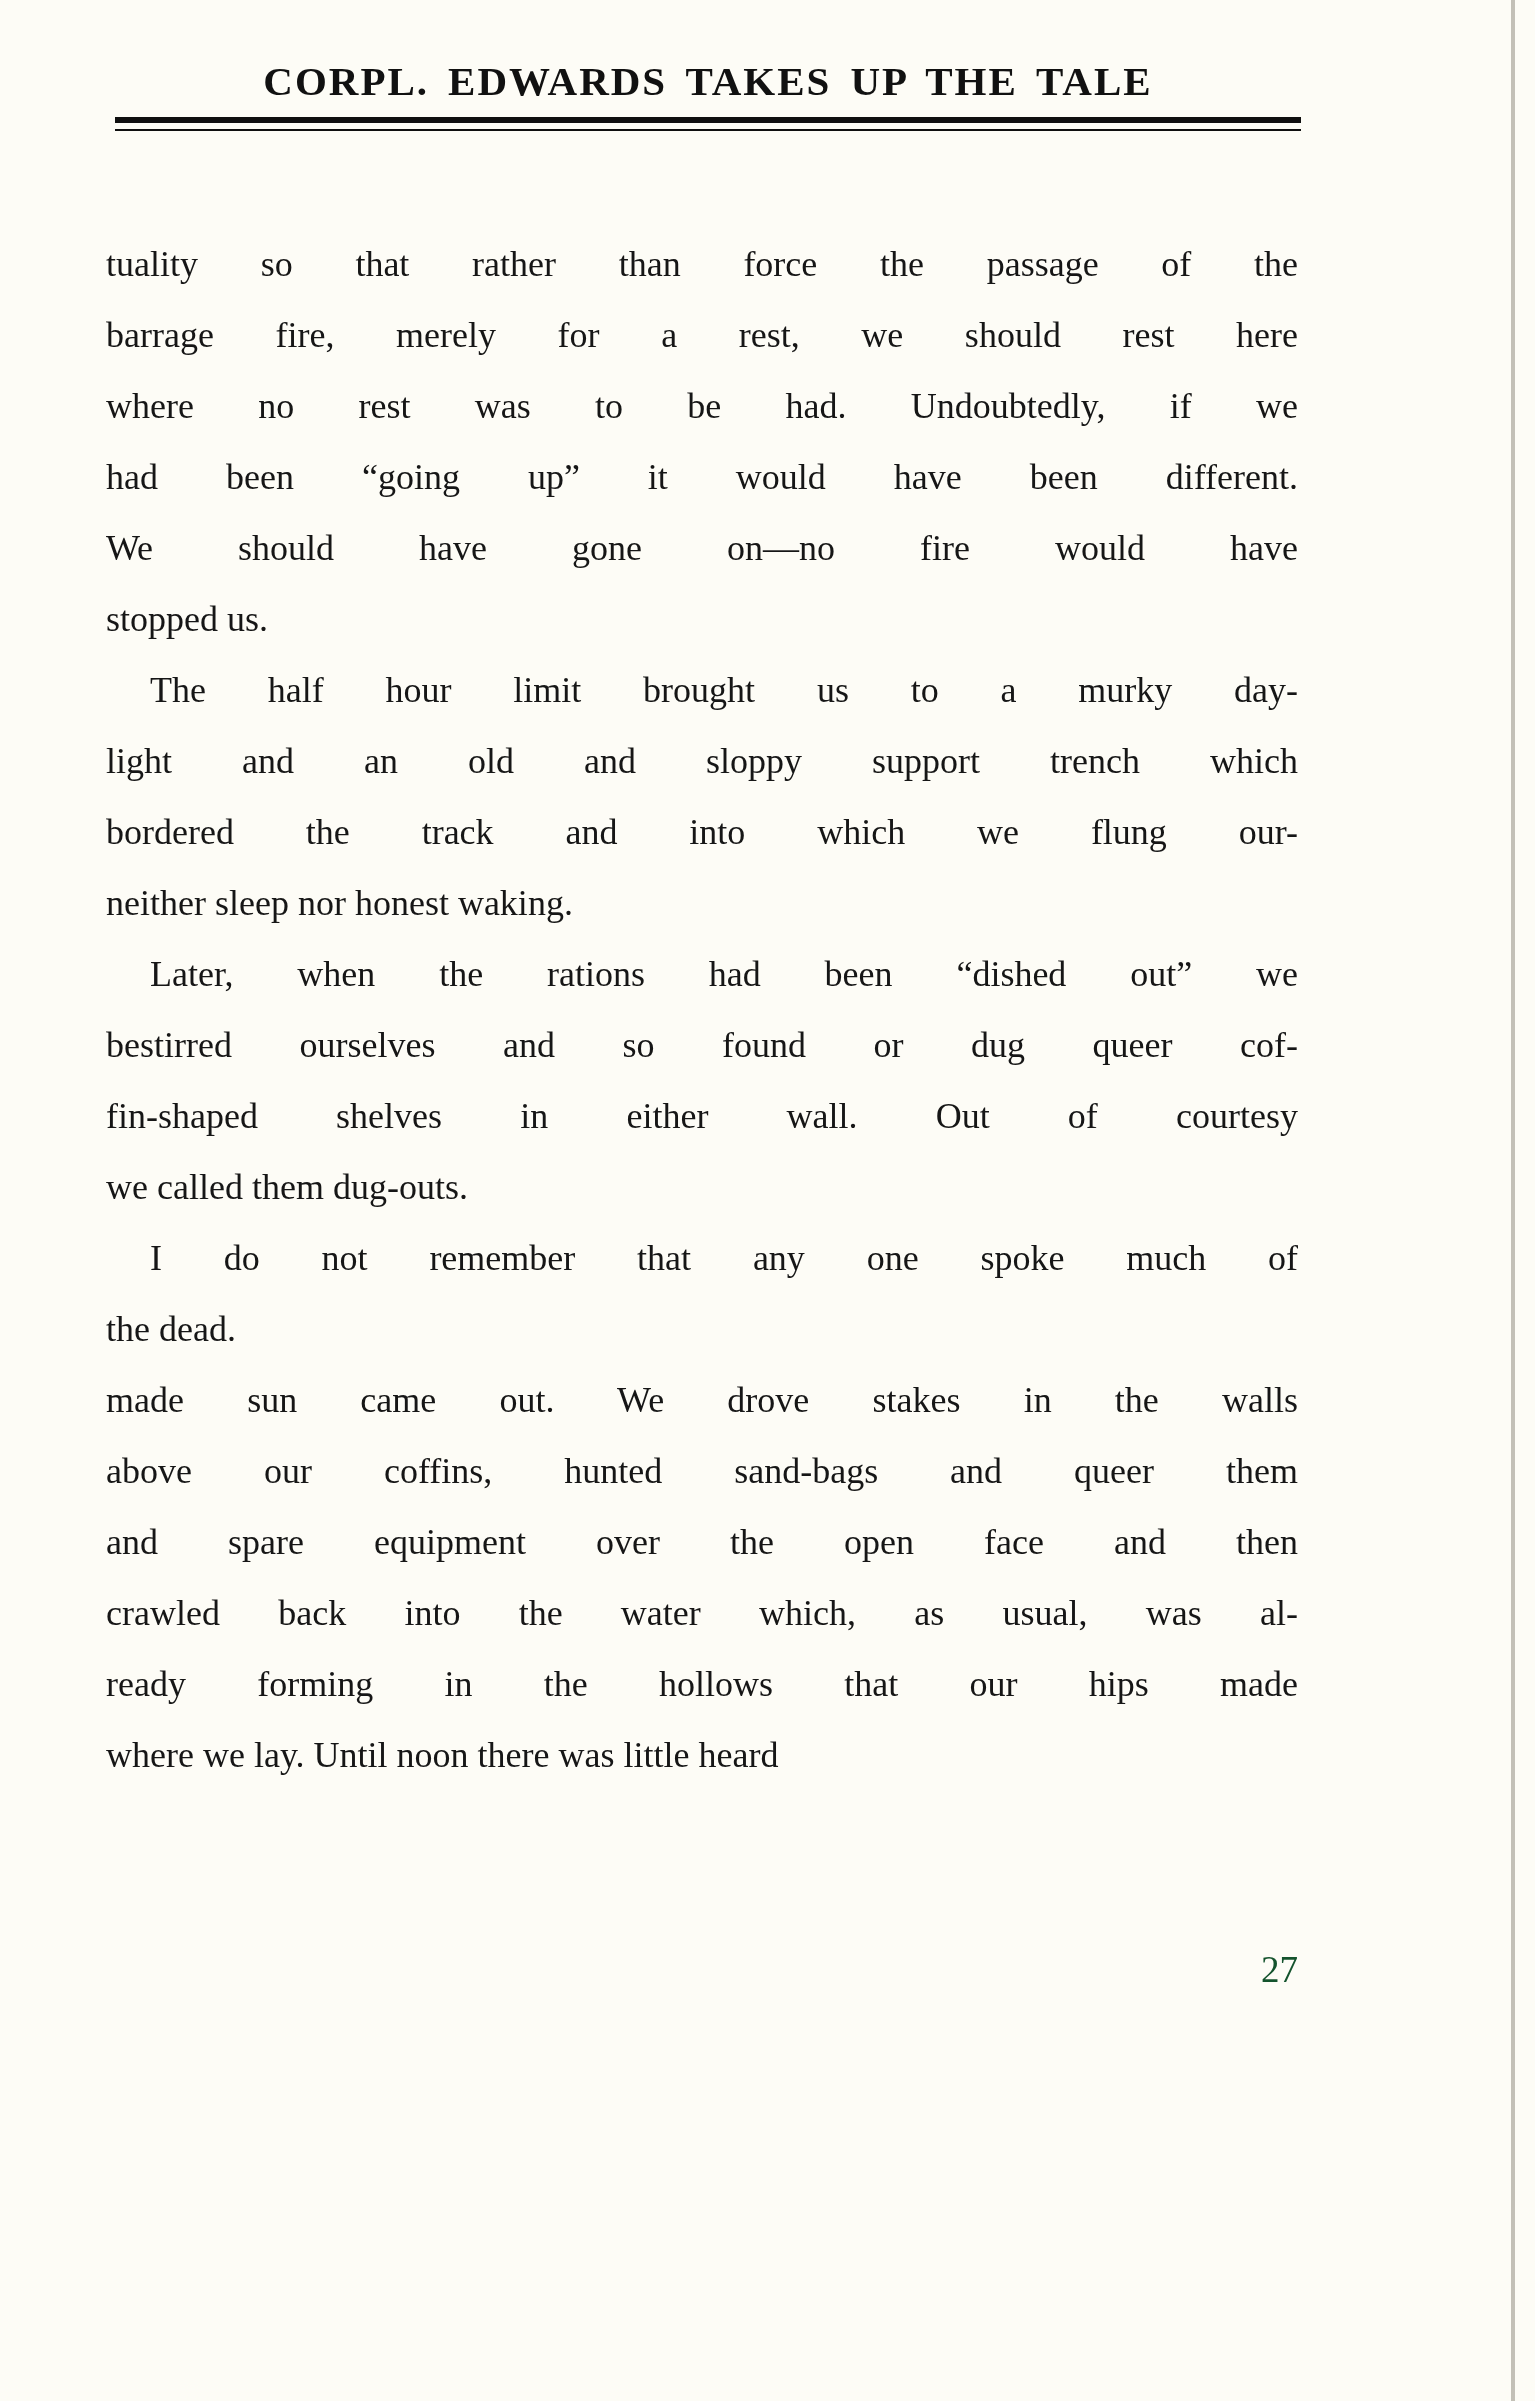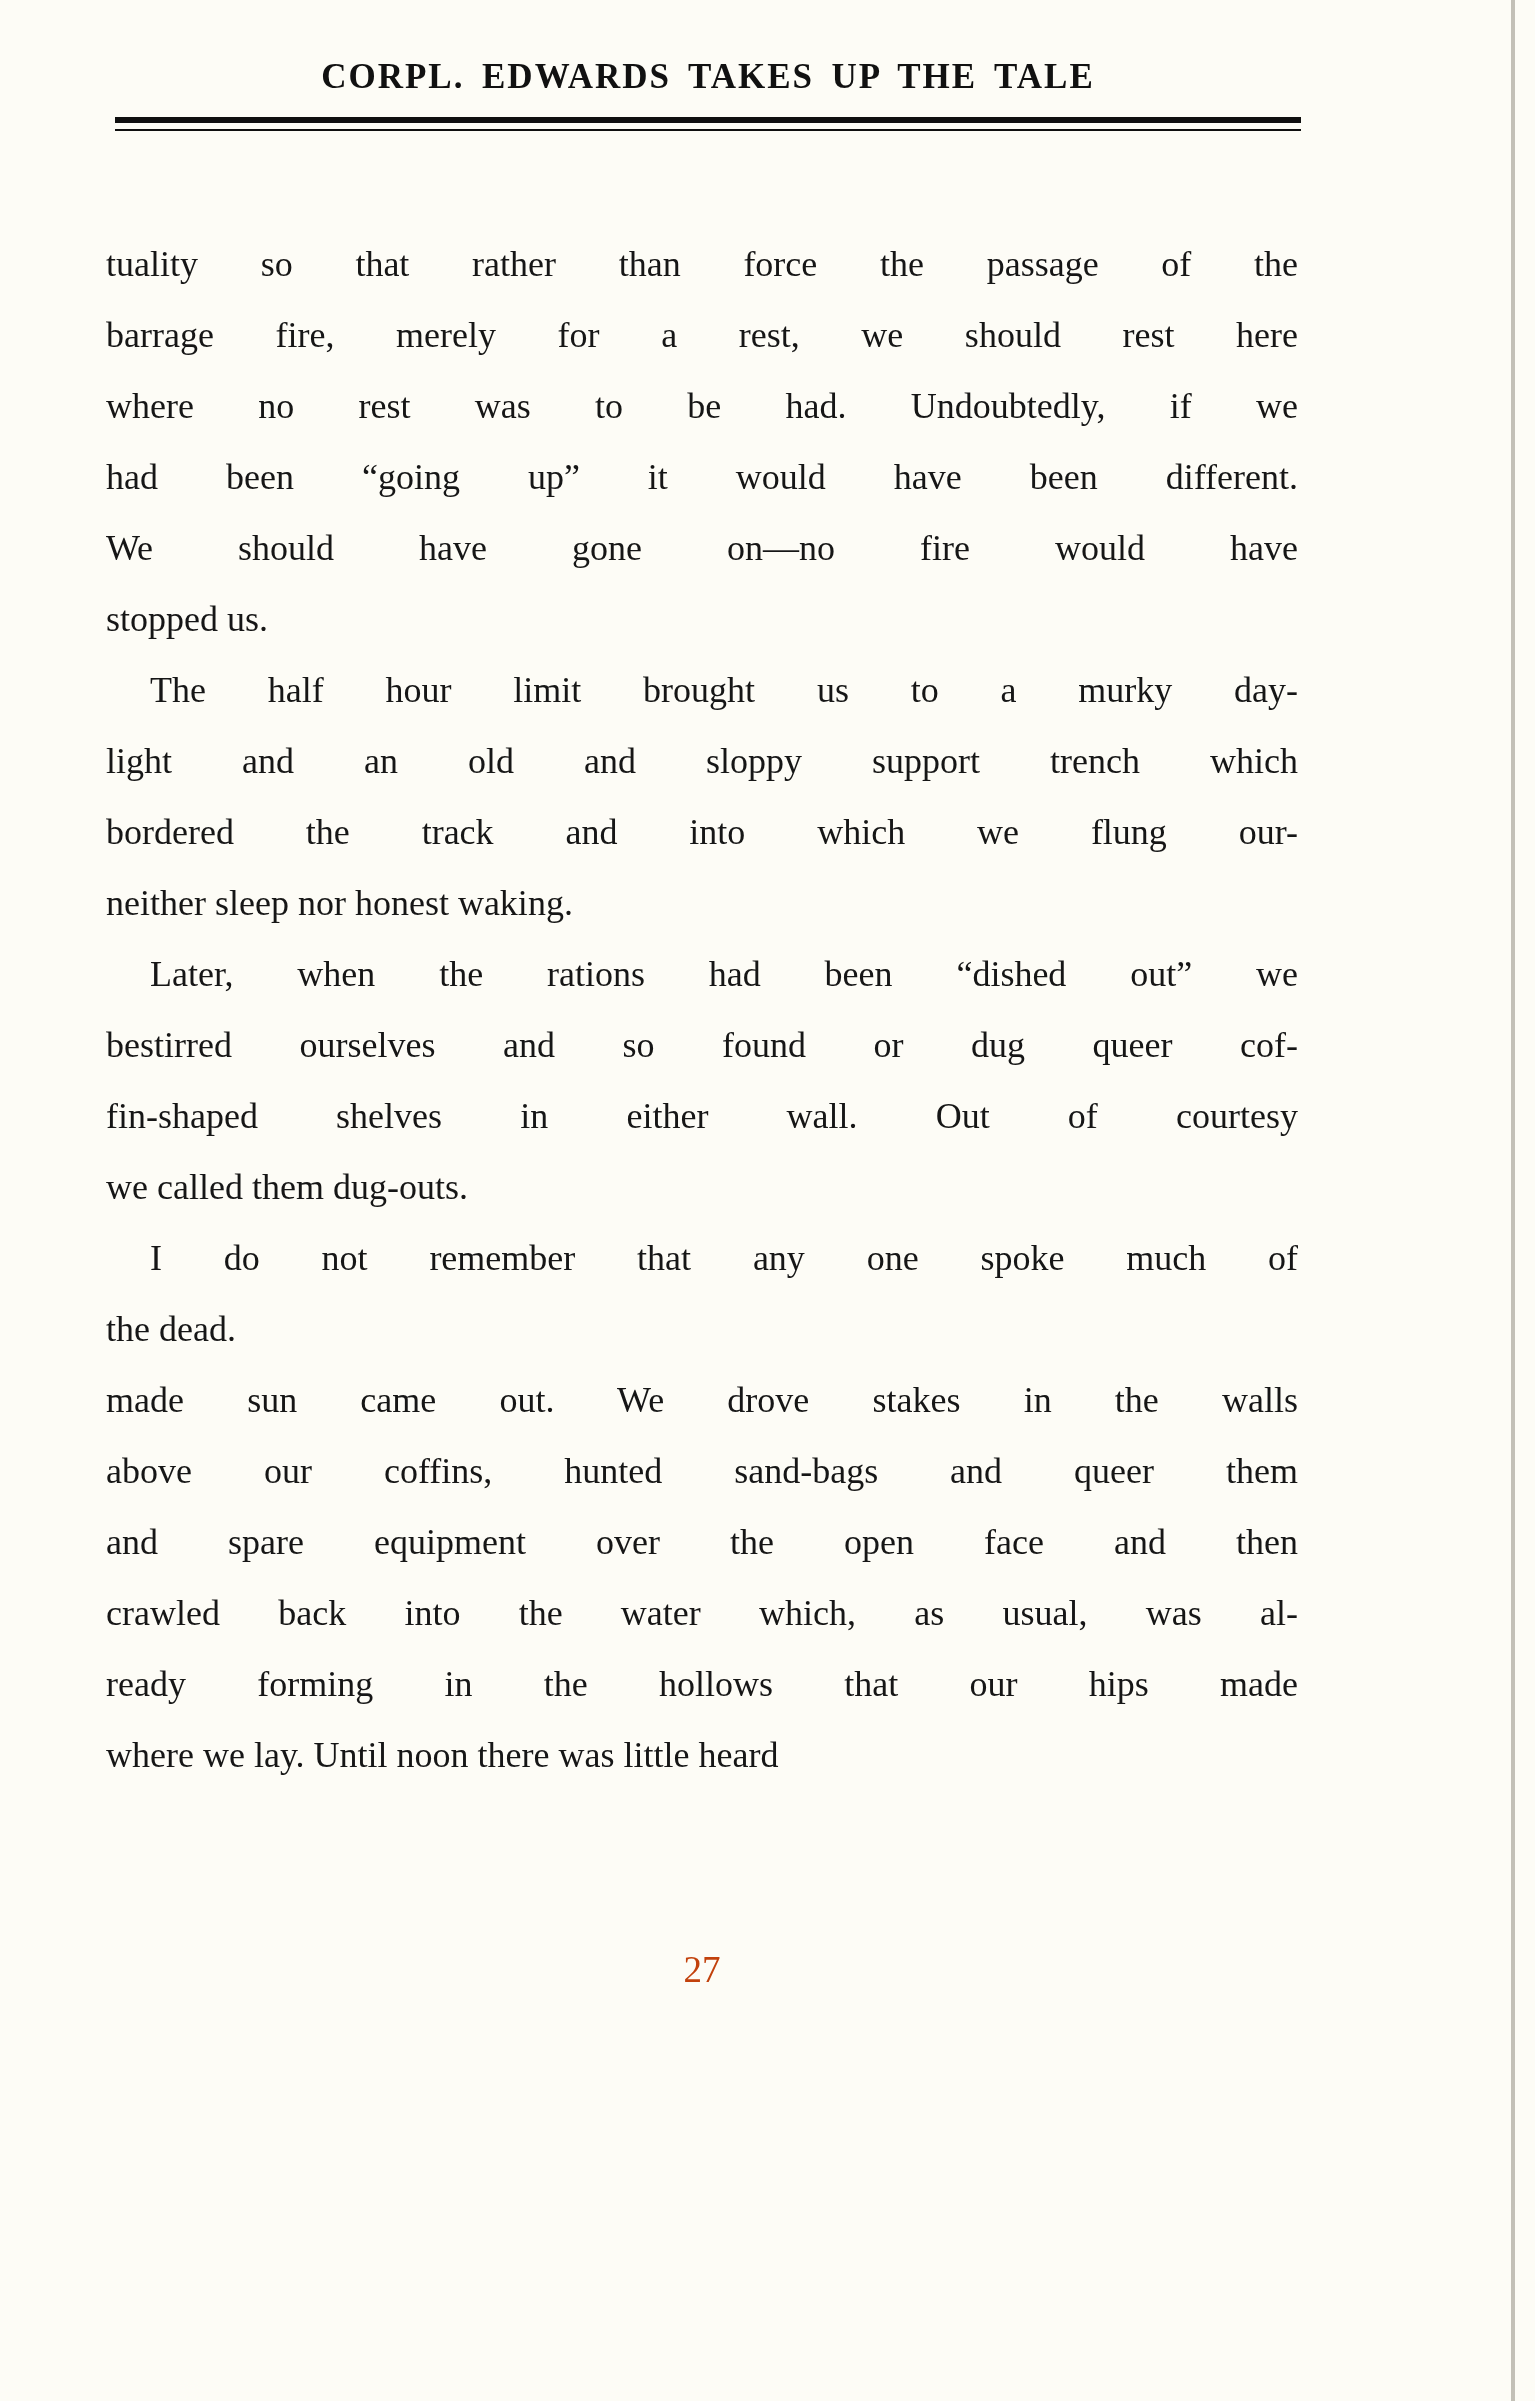--- a/index.html
+++ b/index.html
@@ -16,21 +16,21 @@
     color: #161616;
     overflow: hidden;
   }
   .running-head {
     position: absolute;
     top: 57px;
     left: 115px;
     width: 1186px;
     text-align: center;
     font-weight: bold;
-    font-size: 35px;
+    font-size: 41px;
     letter-spacing: 2px;
     word-spacing: 6.8px;
     color: #111;
     white-space: nowrap;
   }
   .double-rule {
     position: absolute;
     top: 117px;
     left: 115px;
     width: 1186px;
@@ -61,23 +61,23 @@
     text-align-last: left;
   }
   .line.indent {
     text-indent: 44px;
   }
   .page-number {
     position: absolute;
     top: 1948px;
     left: 106px;
     width: 1192px;
-    text-align: center;
+    text-align: right;
     font-size: 37px;
-    color: #c2410c;
+    color: #14532d;
   }
   .page-edge-line {
     position: absolute;
     top: 0;
     right: 20.5px;
     width: 3.4px;
     height: 100%;
     background: #aaa69d;
     opacity: 0.7;
   }

